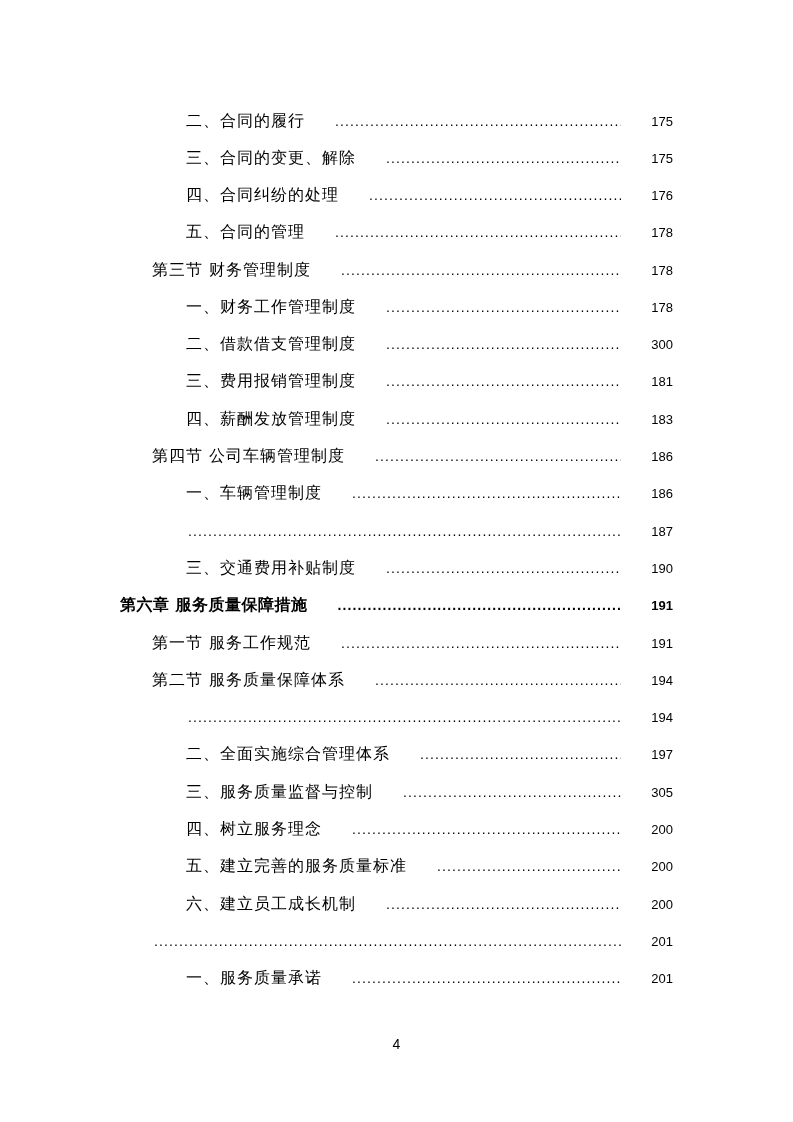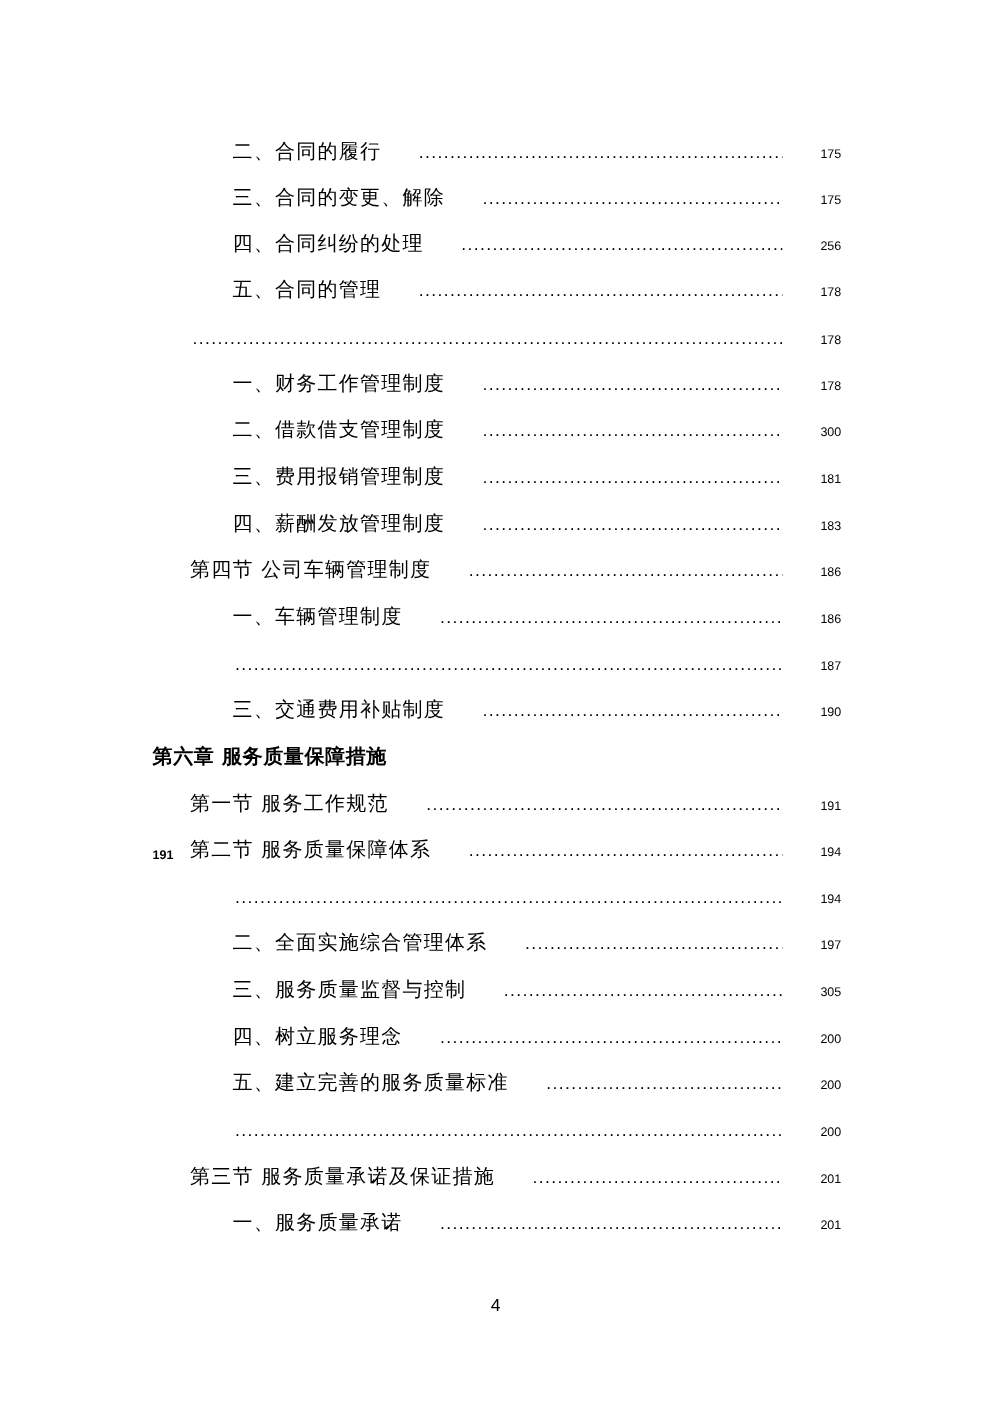--- a/index.html
+++ b/index.html
@@ -25,21 +25,21 @@
       position: absolute;
       display: flex;
       align-items: baseline;
       height: 24px;
       right: 120px;
       font-size: 16px;
       line-height: 24px;
       white-space: nowrap;
       gap: 28px;
     }
-    .toc-row.level-1 { left: 120px; font-weight: bold; flex-direction: column; }
+    .toc-row.level-1 { left: 120px; font-weight: bold; }
     .toc-row.level-2 { left: 152px; }
     .toc-row.level-3 { left: 186px; }
     .toc-title {
       flex: 0 0 auto;
       letter-spacing: 1px;
     }
     .toc-row.level-1 .toc-title { letter-spacing: 0.5px; }
     .toc-leader {
       flex: 1 1 auto;
       overflow: hidden;
@@ -48,21 +48,21 @@
       font-size: 14px;
       letter-spacing: 1.1px;
       color: #000;
     }
     .toc-leader::before {
       content: "........................................................................................................................................................................................................";
     }
     .toc-page {
       flex: 0 0 auto;
       font-family: "Liberation Sans", sans-serif;
-      font-size: 10px;
+      font-size: 13px;
     }
     .toc-row.level-1 .toc-page { font-weight: bold; }
     .page-number {
       position: absolute;
       left: 0;
       width: 793px;
       top: 1036px;
       text-align: center;
       font-family: "Liberation Sans", sans-serif;
       font-size: 14px;
@@ -78,28 +78,29 @@
       <span class="toc-page">175</span>
     </div>
   <div class="toc-row level-3" style="top:45px">
       <span class="toc-title">三、合同的变更、解除</span>
       <span class="toc-leader"></span>
       <span class="toc-page">175</span>
     </div>
   <div class="toc-row level-3" style="top:82px">
       <span class="toc-title">四、合同纠纷的处理</span>
       <span class="toc-leader"></span>
-      <span class="toc-page">256</span>
+      <span class="toc-page">176</span>
     </div>
   <div class="toc-row level-3" style="top:119px">
       <span class="toc-title">五、合同的管理</span>
       <span class="toc-leader"></span>
       <span class="toc-page">178</span>
     </div>
   <div class="toc-row level-2" style="top:157px">
+      <span class="toc-title">第三节  财务管理制度</span>
       <span class="toc-leader"></span>
       <span class="toc-page">178</span>
     </div>
   <div class="toc-row level-3" style="top:194px">
       <span class="toc-title">一、财务工作管理制度</span>
       <span class="toc-leader"></span>
       <span class="toc-page">178</span>
     </div>
   <div class="toc-row level-3" style="top:231px">
       <span class="toc-title">二、借款借支管理制度</span>
@@ -168,25 +169,25 @@
       <span class="toc-title">四、树立服务理念</span>
       <span class="toc-leader"></span>
       <span class="toc-page">200</span>
     </div>
   <div class="toc-row level-3" style="top:753px">
       <span class="toc-title">五、建立完善的服务质量标准</span>
       <span class="toc-leader"></span>
       <span class="toc-page">200</span>
     </div>
   <div class="toc-row level-3" style="top:791px">
+      <span class="toc-title">六、建立员工成长机制</span>
       <span class="toc-leader"></span>
       <span class="toc-page">200</span>
     </div>
   <div class="toc-row level-2" style="top:828px">
-      <span class="toc-title">第三节  服务质量承诺及保证措施</span>
       <span class="toc-leader"></span>
       <span class="toc-page">201</span>
     </div>
   <div class="toc-row level-3" style="top:865px">
       <span class="toc-title">一、服务质量承诺</span>
       <span class="toc-leader"></span>
       <span class="toc-page">201</span>
     </div>
 </div>
 

